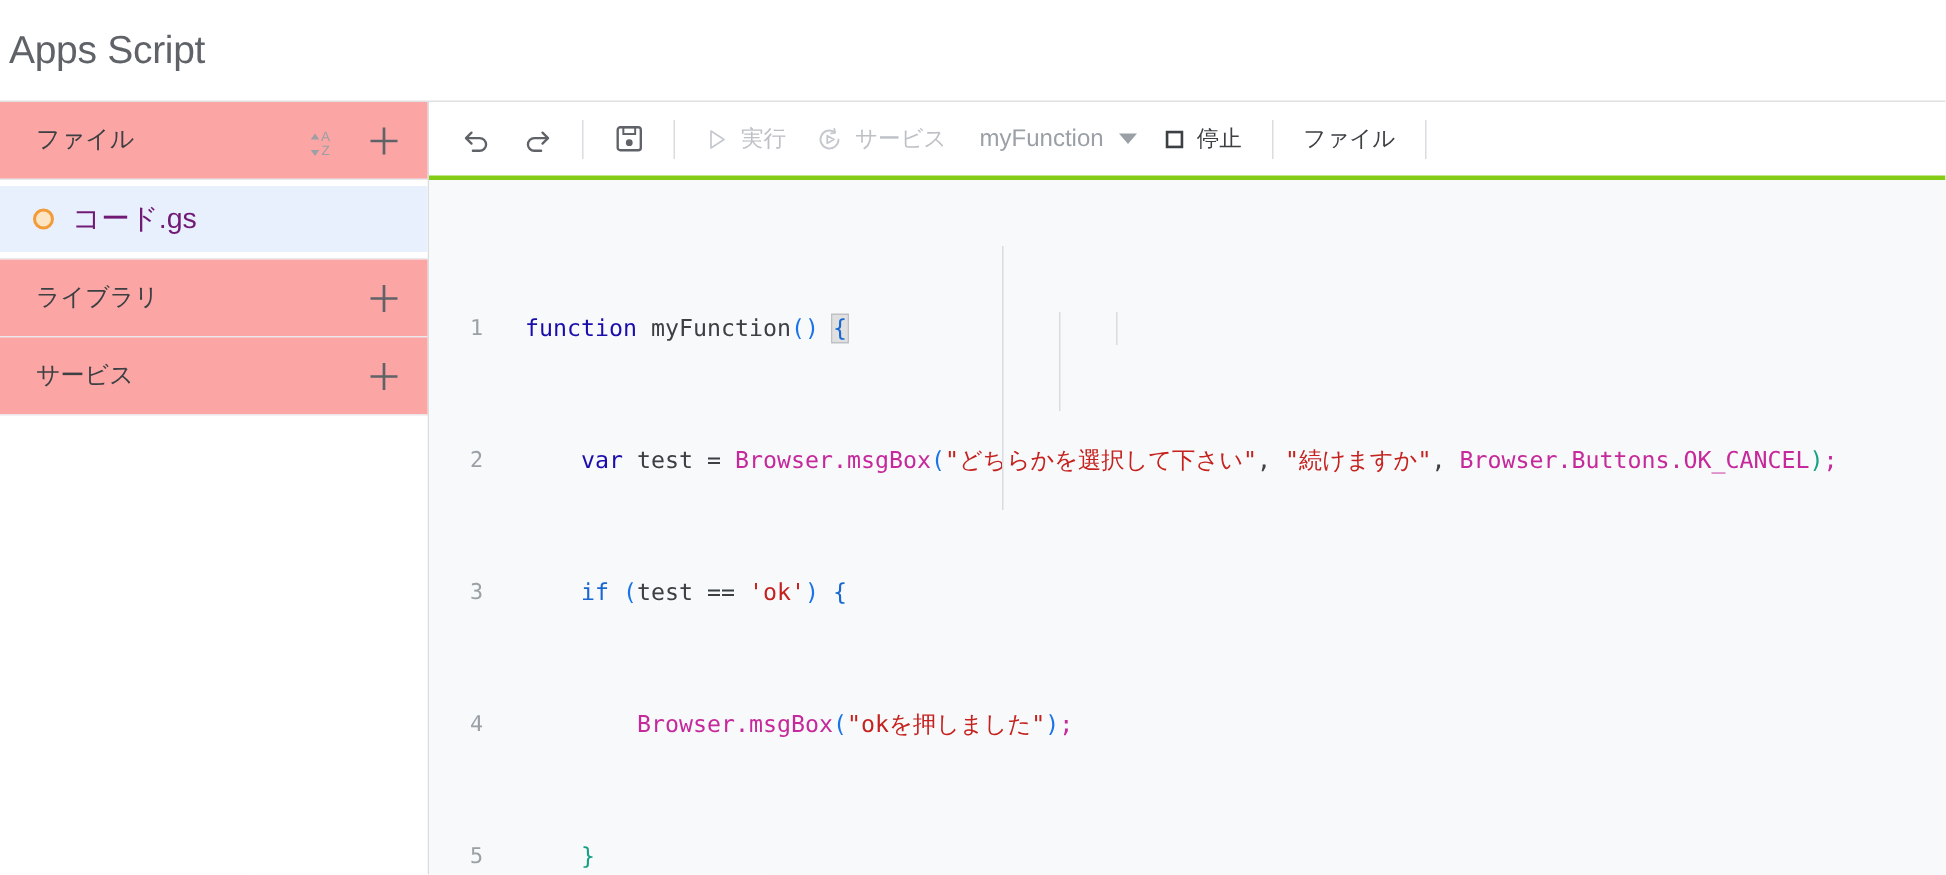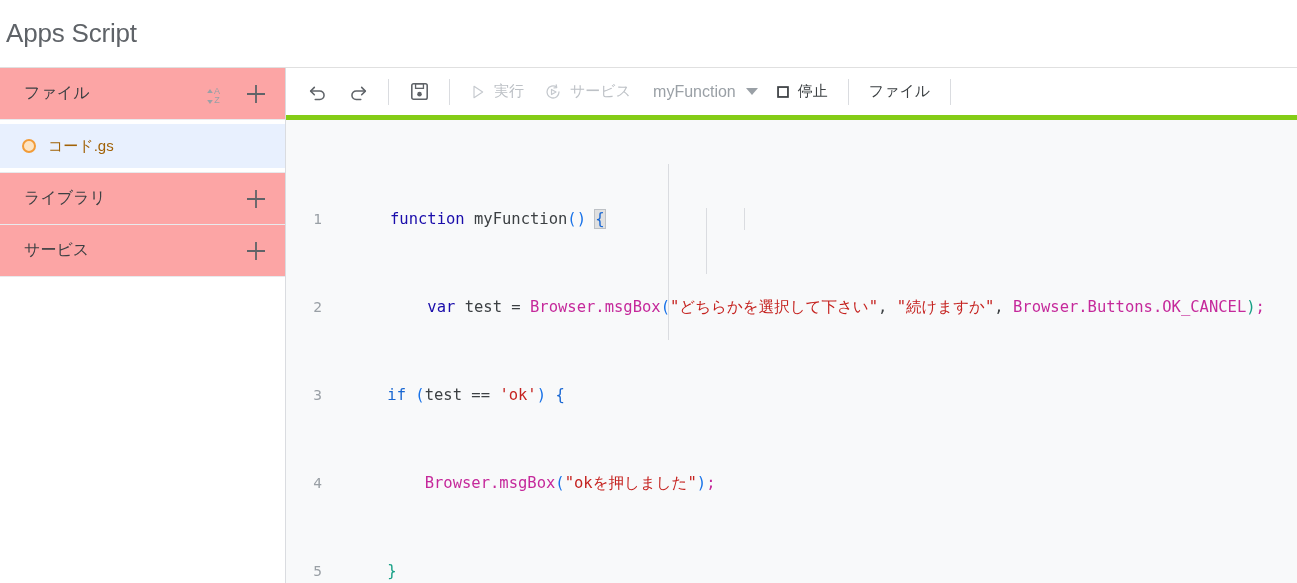--- a/index.html
+++ b/index.html
@@ -94,40 +94,40 @@
   }
   .file-dot {
     width: 14px; height: 14px;
     border-radius: 50%;
     border: 2px solid #f29c38;
     background: #fde4c3;
     margin-right: 12px;
     flex: 0 0 auto;
   }
   .file-name {
-    font-size: 15px;
-    color: #a16207;
+    font-size: 19px;
+    color: #701a75;
   }
   .sidebar-fill { flex: 1 1 auto; background: #fff; }
 
   
   .editor-pane {
     flex: 1 1 auto;
     display: flex;
     flex-direction: column;
     min-width: 0;
     background: #f8f9fa;
   }
   .toolbar {
     height: 52px;
     flex: 0 0 52px;
     display: flex;
     align-items: center;
     background: #ffffff;
-    border-bottom: 5px solid #84cc16;
+    border-bottom: 3px solid #84cc16;
     padding-left: 12px;
     gap: 0;
   }
   .tb-icon {
     width: 34px; height: 34px;
     display: flex; align-items: center; justify-content: center;
     margin: 0 3px;
     cursor: pointer;
   }
   .tb-sep {
@@ -208,21 +208,21 @@
     position: absolute;
     top: 0; bottom: 0;
     width: 1px;
     background: #dadce0;
   }
   .g1 { left: 382px; }
   .g2 { left: 420px; }
   .g3 { left: 458px; }
 
   
-  .kw  { color: #1a0dab; margin-left: 40px; }
+  .kw  { color: #1a0dab; }
   .kw2 { color: #1967d2; }
   .fn  { color: #3c4043; }
   .id  { color: #3c4043; }
   .obj { color: #c5299b; }
   .str { color: #c5221f; }
   .pun { color: #3c4043; }
   .par { color: #1a73e8; }
   .par2{ color: #16a085; }
   .par3{ color: #c5299b; }
   .brace { color: #1967d2; }

